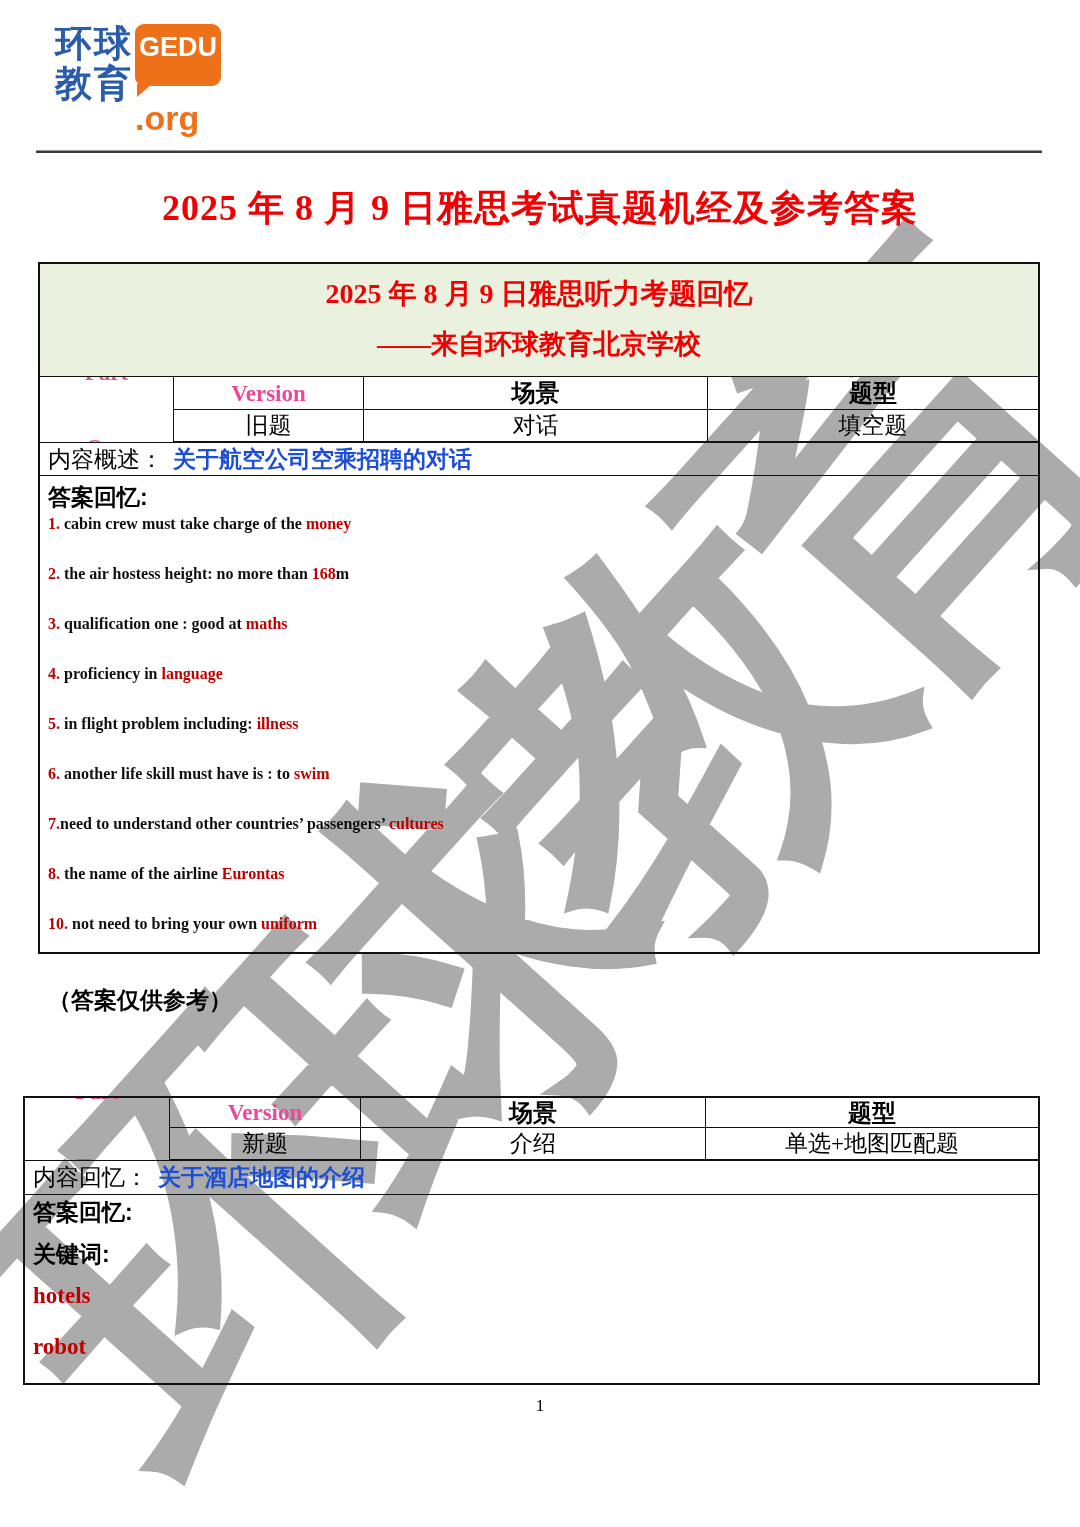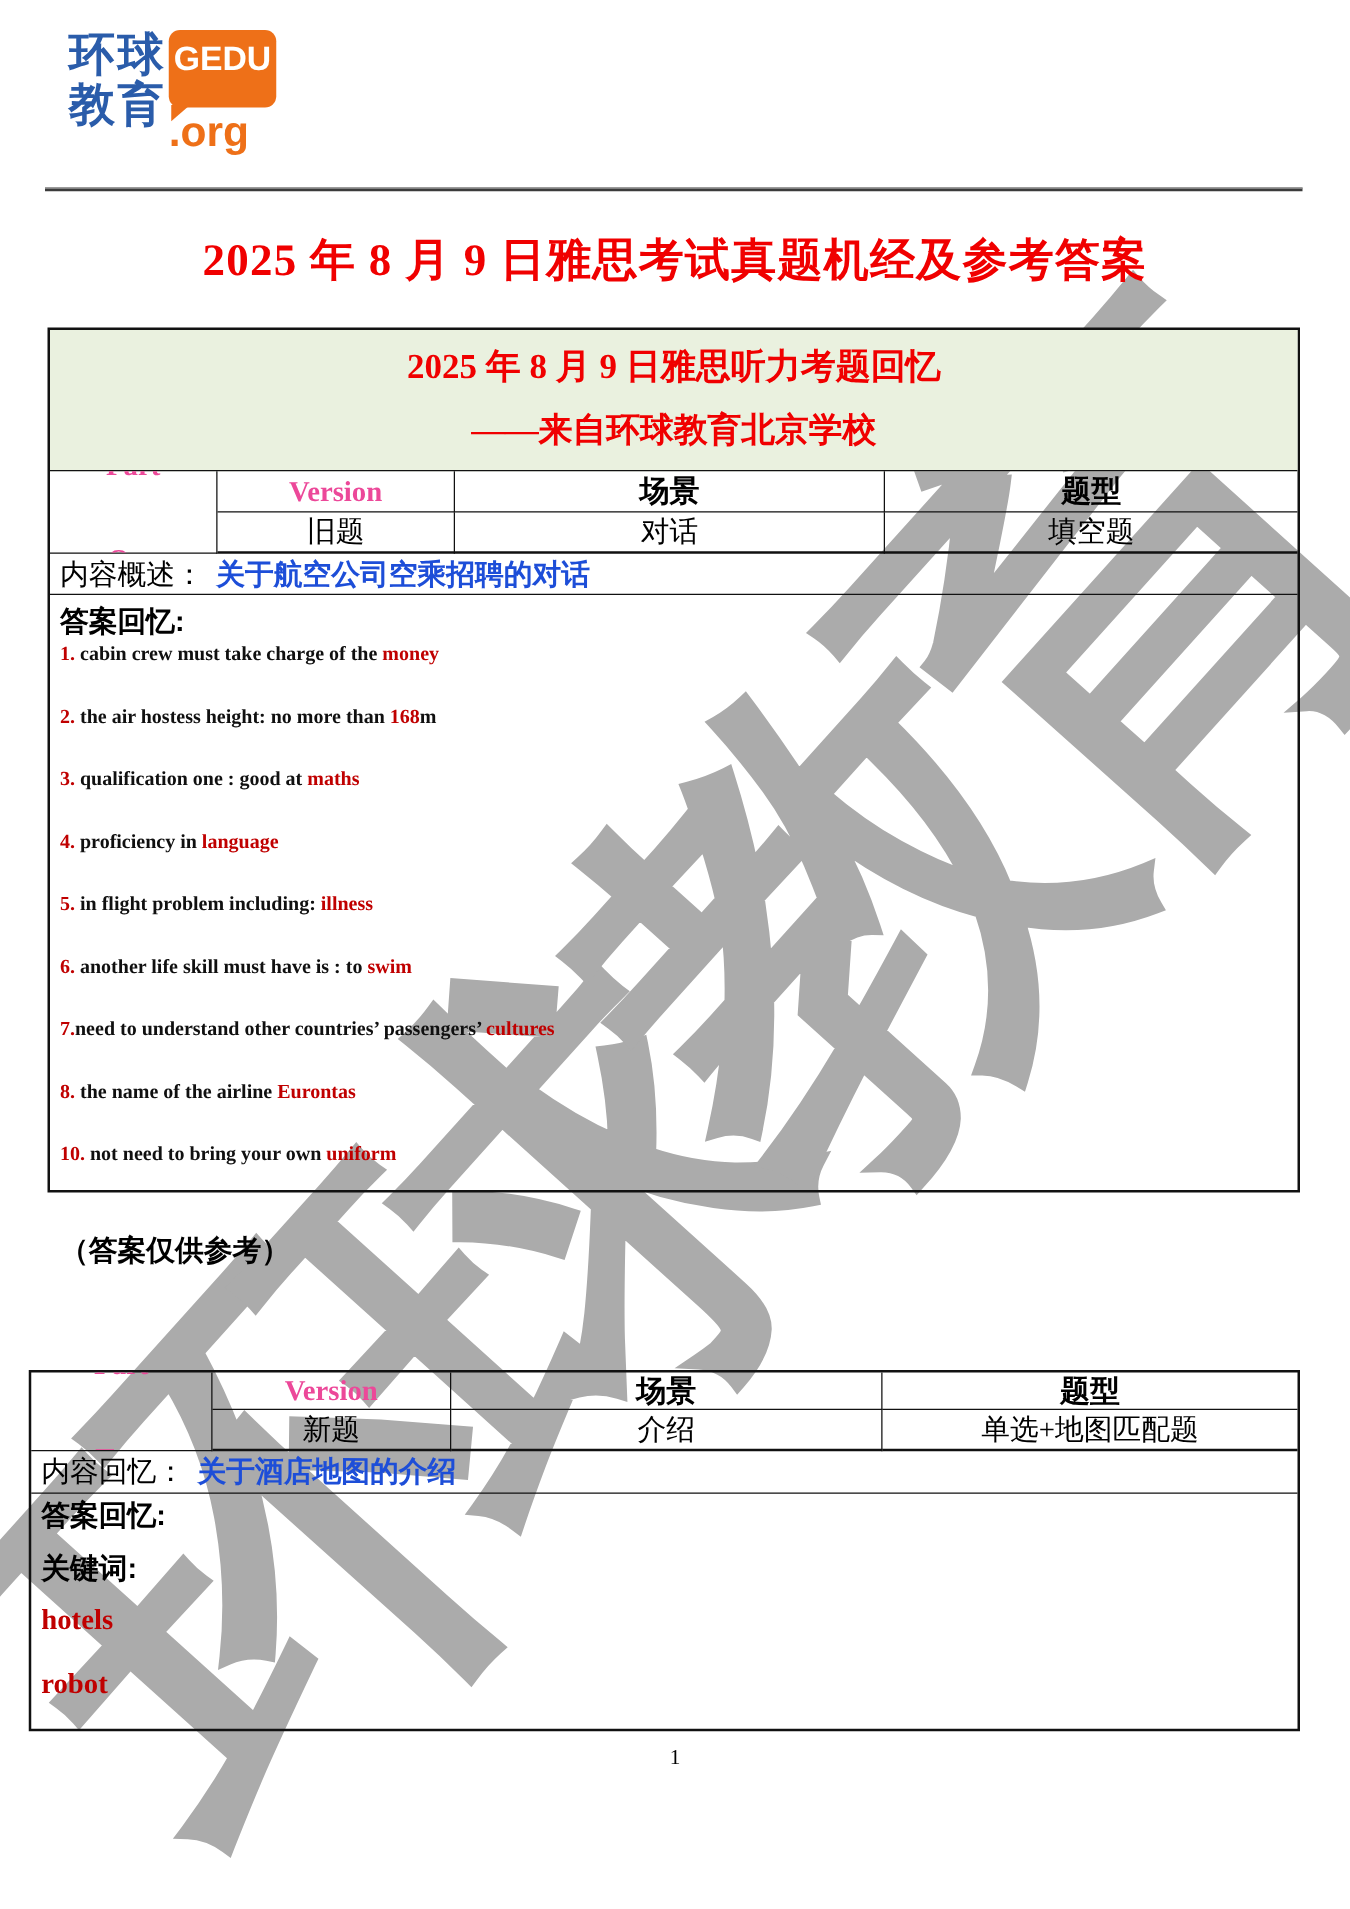--- a/index.html
+++ b/index.html
@@ -42,21 +42,21 @@
              font-family: "Liberation Sans", sans-serif; }
   .logo-right { display: flex; flex-direction: column; margin-left: 2px; }
   .logo-bubble { position: relative; background: var(--logo-orange); color: #ffffff;
                  font-weight: 800; font-size: 27px; line-height: 46px;
                  width: 86px; height: 62px; text-align: center; border-radius: 9px;
                  font-family: "Liberation Sans", sans-serif; }
   .logo-bubble .tail { position: absolute; left: 2px; bottom: -11px; width: 0; height: 0;
                        border-top: 13px solid var(--logo-orange);
                        border-right: 15px solid transparent; }
   .logo-org { color: var(--logo-orange); font-weight: 800; font-size: 34px; line-height: 36px;
-              margin-top: 2px; font-family: "Liberation Sans", sans-serif; }
+              margin-top: 14px; font-family: "Liberation Sans", sans-serif; }
 
   
   .top-rule { position: absolute; left: 36px; top: 150px; width: 1006px; height: 3px;
               background: #3b3b3b; border-top: 1px solid #9a9a9a; }
   .doc-title { position: absolute; left: 0; top: 184px; width: 1080px; text-align: center;
                color: var(--title-red); font-family: "Liberation Serif", serif;
                font-weight: 700; font-size: 36px; letter-spacing: 1px; }
 
   
   .tbl { position: absolute; border: 2px solid var(--border-dark); background: transparent; }

